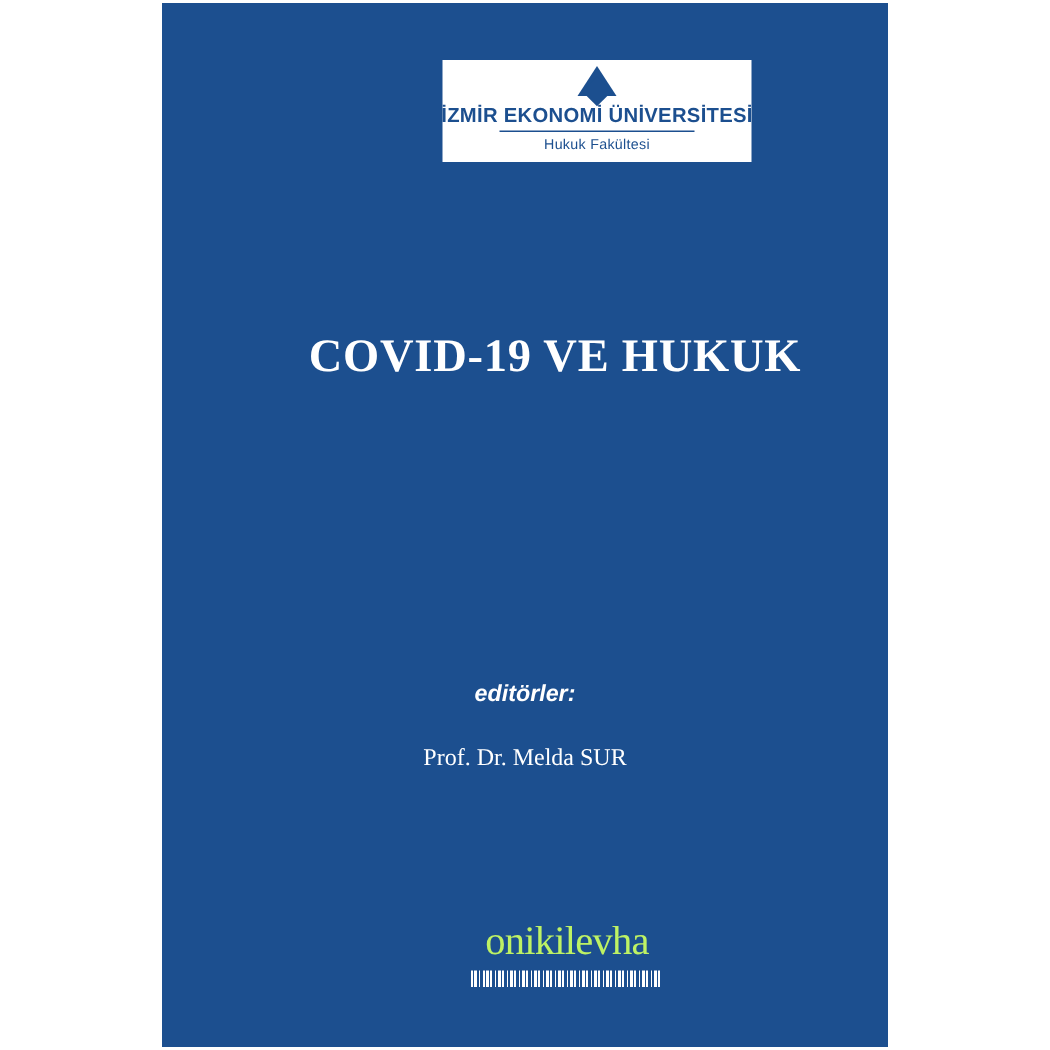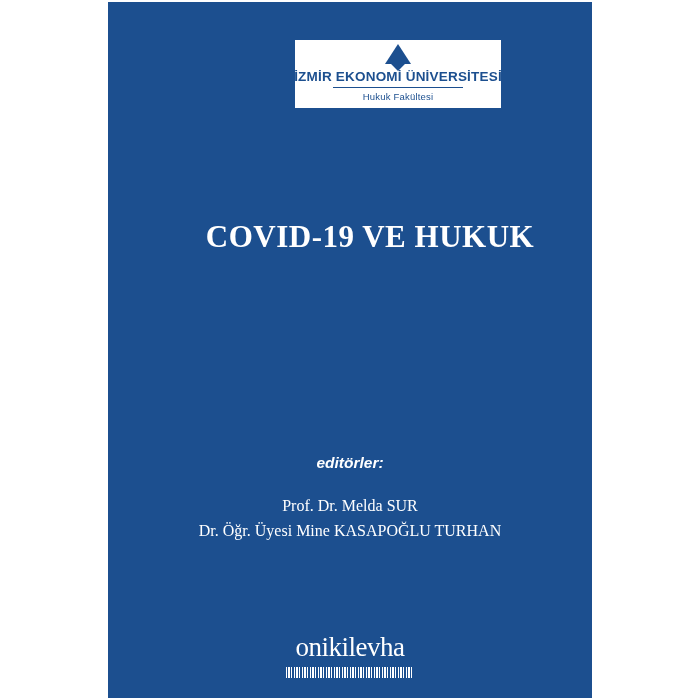--- a/index.html
+++ b/index.html
@@ -130,24 +130,25 @@
     font-family: "Liberation Serif", serif;
     font-size: 16px;
     line-height: 25px;
     white-space: nowrap;
   }
 
   
   .publisher {
     position: absolute;
     left: 0;
-    bottom: 20px;
+    bottom: 40px;
     width: 484px;
     text-align: center;
-    color: #ffffff;
+    color: #bef264;
+    padding-left: 28px;
   }
   .publisher-name {
     font-family: "Liberation Serif", serif;
     font-size: 27px;
     letter-spacing: -0.5px;
     line-height: 29px;
   }
   .publisher-barcode {
     margin: 5px auto 0 auto;
     width: 128px;
@@ -177,21 +178,20 @@
       <div class="logo-fac">Hukuk Fakültesi</div>
     </div>
 
     <div class="title-block">
       <div class="title-line">COVID-19 VE  HUKUK</div>
     </div>
 
     <div class="editors-block">
       <div class="editors-label">editörler:</div>
       <div class="editor-name">Prof. Dr. Melda SUR</div>
-      <div class="editor-name">Dr. Öğr. Üyesi Mine KASAPOĞLU TURHAN</div>
     </div>
 
     <div class="publisher">
       <div class="publisher-name">onikilevha</div>
       <div class="publisher-barcode"></div>
     </div>
 
   </div>
 </div>
 

